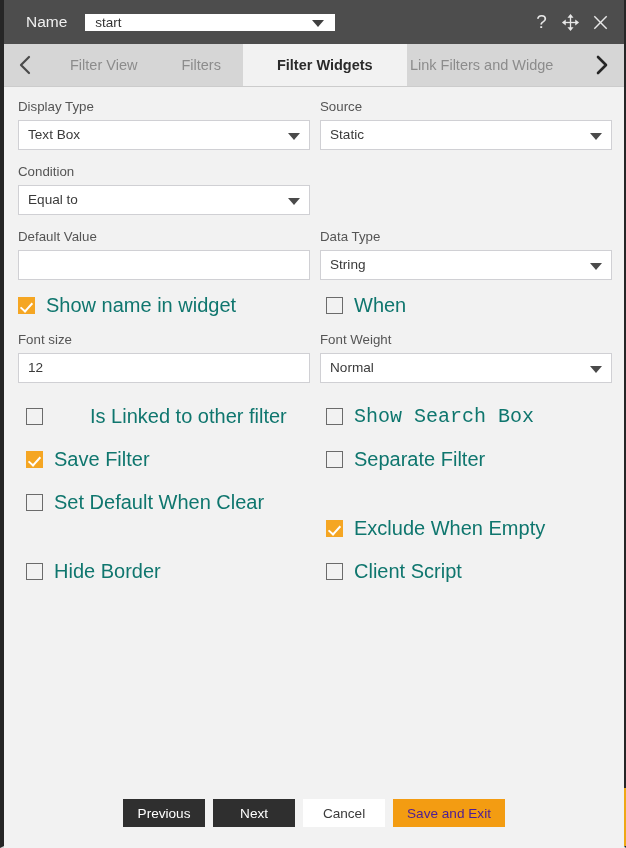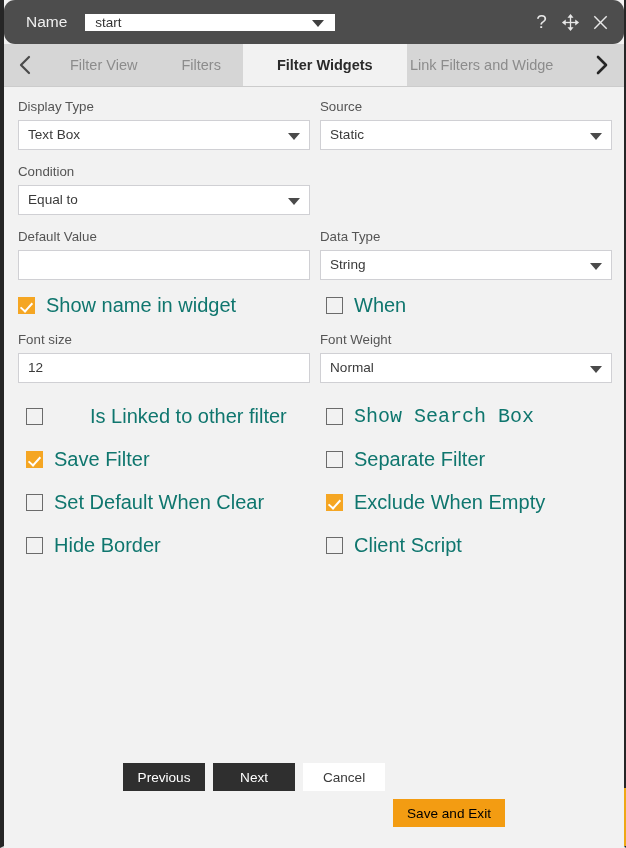--- a/index.html
+++ b/index.html
@@ -27,21 +27,20 @@
   }
 
   
   .titlebar {
     position: relative;
     height: 44px;
     background: #4d4d4d;
     display: flex;
     align-items: center;
     padding: 0 10px 0 22px;
-    border-radius: 11px;
   }
   .title-label {
     color: #f0f0f0;
     font-size: 15.5px;
     margin-right: 18px;
     white-space: nowrap;
   }
   .name-select {
     position: relative;
     width: 250px; height: 17px;
@@ -225,21 +224,21 @@
     align-items: center;
     justify-content: center;
     font-size: 13.6px;
     border: none;
     padding: 0 14px;
     font-family: Liberation Sans, sans-serif;
     cursor: pointer;
   }
   .btn.dark { background: #2f2f2f; color: #ffffff; }
   .btn.light { background: #ffffff; color: #3a3a3a; }
-  .btn.accent { background: #f39c12; color: #000000; margin-top: 36px; }
+  .btn.accent { background: #f39c12; color: #4c1d95; }
 </style>
 </head>
 <body>
 
 <div class="window">
 
   <div class="edge-accent"></div>
 
   <div class="titlebar">
     <span class="title-label">Name</span>
@@ -431,21 +430,21 @@
     <div style="height:19px;"></div>
 
     <div class="row">
       <div class="col">
         <div class="cbrow" style="padding-left:8px;">
           <span class="cb"></span>
           <span class="cblabel">Set Default When Clear</span>
         </div>
       </div>
       <div class="col wide">
-        <div class="cbrow" style="padding-left:6px;">
+        <div class="cbrow" style="padding-left:6px;margin-top:26px;">
           <span class="cb checked"></span>
           <span class="cblabel">Exclude When Empty</span>
         </div>
       </div>
     </div>
 
     <div style="height:19px;"></div>
 
     <div class="row">
       <div class="col">

